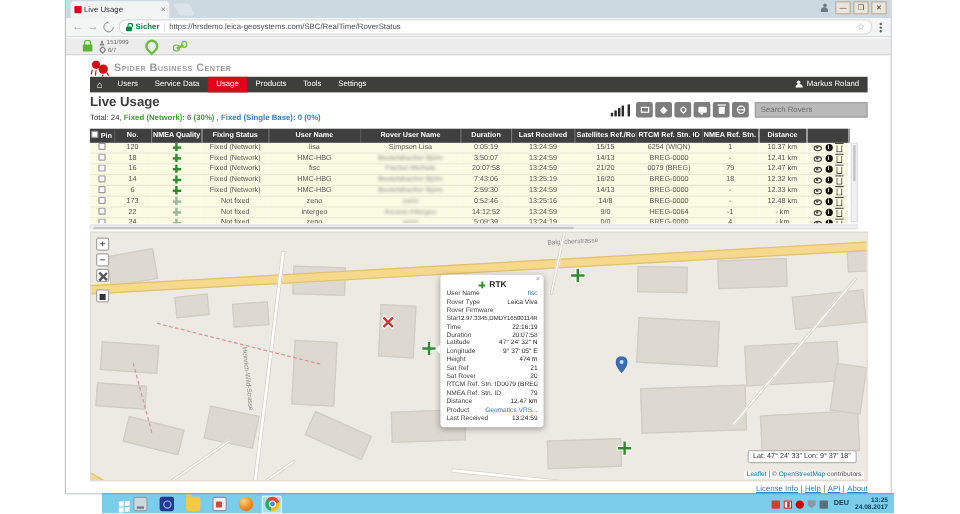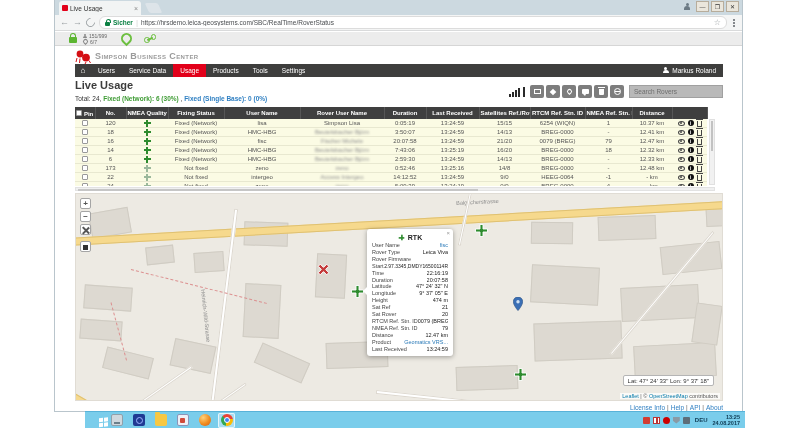--- a/index.html
+++ b/index.html
@@ -215,21 +215,21 @@
   </div>
 
   <div class="pagearea">
     <div class="content">
       <div class="brand">
         <svg width="16" height="15" viewBox="0 0 16 15">
           <circle cx="5" cy="5" r="3.4" fill="#d40f14"></circle>
           <circle cx="11" cy="8.6" r="3.9" fill="#d40f14"></circle>
           <path d="M2 9 L1 13 M5 9.5 L4.5 14 M11 13 L10 15 M14 11.5 L15.5 14" stroke="#d40f14" stroke-width="1"></path>
         </svg>
-        <span class="brandname">Simpson Business Center</span>
+        <span class="brandname">Spider Business Center</span>
       </div>
       <div class="navbar">
         <span class="home">⌂</span>
         <div style="display:flex;">
             <div class="nav-item">Users</div>
             <div class="nav-item">Service Data</div>
             <div class="nav-item active">Usage</div>
             <div class="nav-item">Products</div>
             <div class="nav-item">Tools</div>
             <div class="nav-item">Settings</div>

